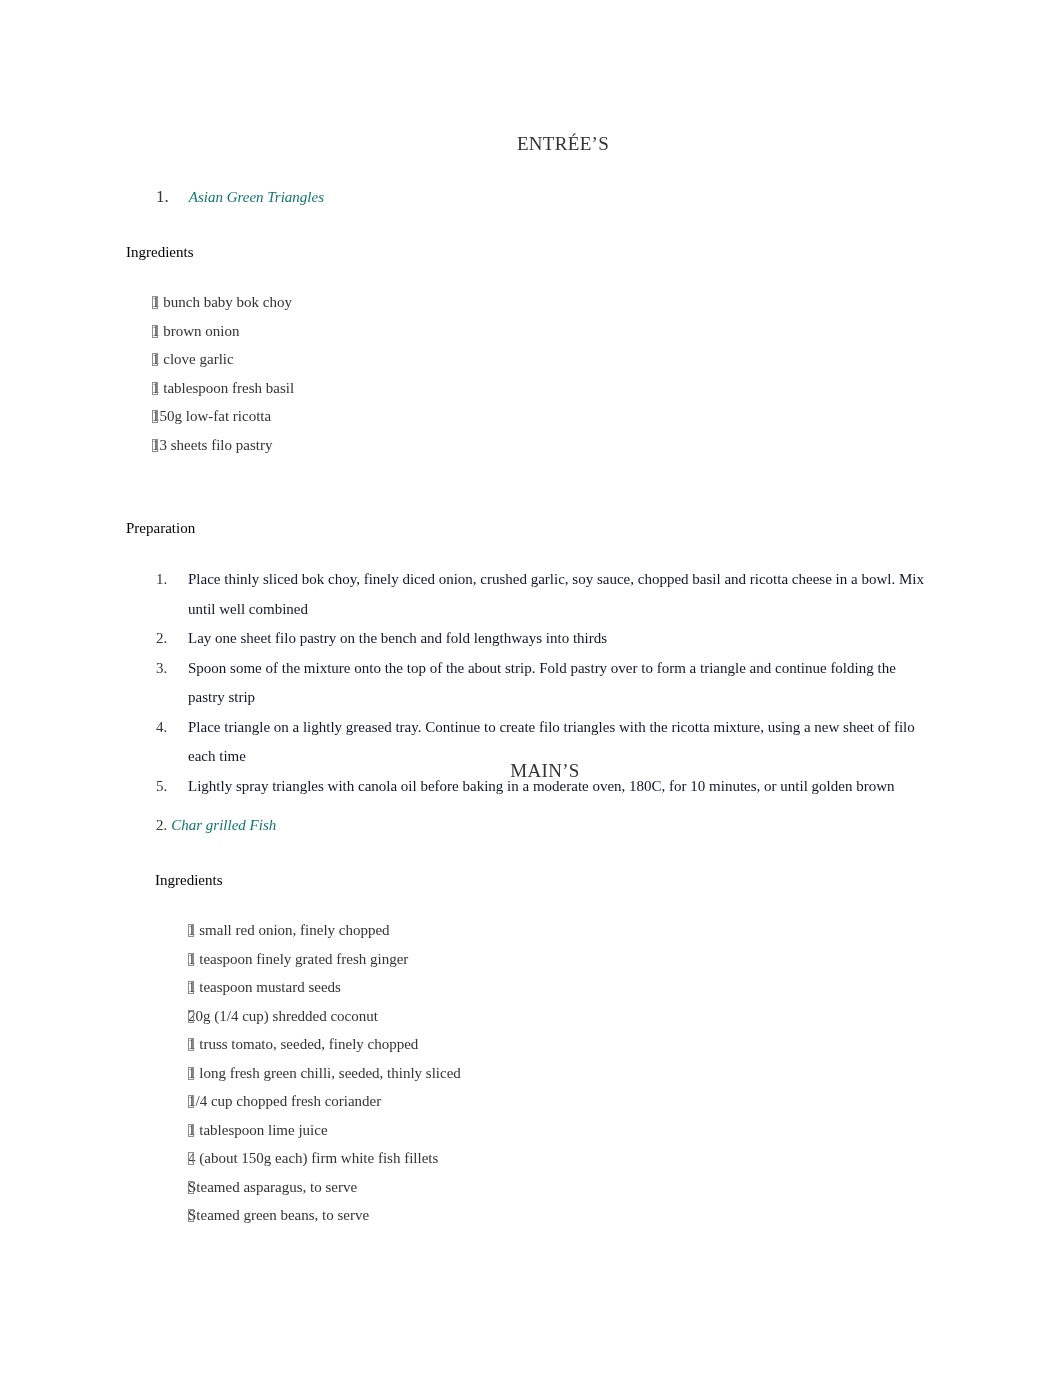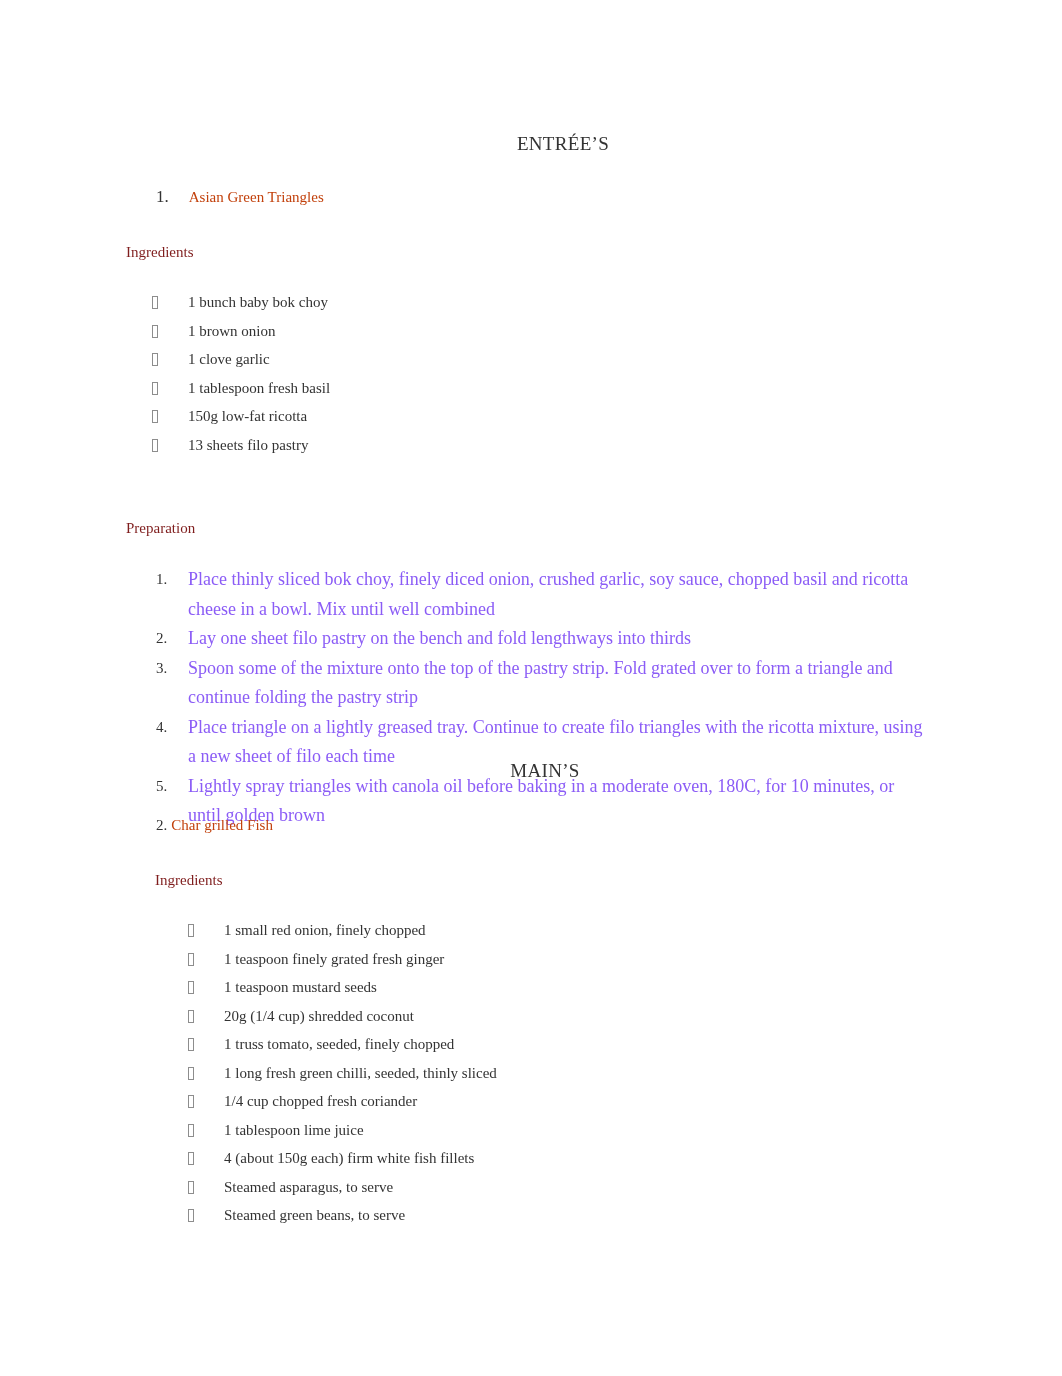--- a/index.html
+++ b/index.html
@@ -48,30 +48,31 @@
     display: inline-block;
     font-size: 17px;
     line-height: 22px;
     color: #333333;
     vertical-align: baseline;
   }
   .recipe-title-row .title-text {
     display: inline-block;
     font-size: 15px;
     line-height: 22px;
-    color: #c2410c;
+    color: #0f766e;
     vertical-align: baseline;
+    font-style: italic;
   }
 
   
   .label-text {
     position: absolute;
     font-size: 15px;
     line-height: 20px;
-    color: #7f1d1d;
+    color: #000000;
     white-space: nowrap;
   }
 
   
   .ingredient-list {
     position: absolute;
     margin: 0;
     padding: 0;
     list-style: none;
   }
@@ -88,21 +89,20 @@
     left: 0;
     top: 8px;
     width: 6px;
     height: 13px;
     border: 1px solid #8d8d8d;
     box-sizing: border-box;
     background: transparent;
   }
   .ingredient-item .ing-text {
     display: inline-block;
-    margin-left: 36px;
   }
 
   
   .prep-list {
     position: absolute;
     margin: 0;
     padding: 0;
     list-style: none;
   }
   .prep-item {
@@ -118,23 +118,23 @@
     left: 0;
     top: 0;
     width: 24px;
     text-align: left;
     font-size: 15px;
     line-height: 28.5px;
     color: #333333;
   }
   .prep-item .step-text {
     display: block;
-    font-size: 18px;
+    font-size: 15px;
     line-height: 29.5px;
-    color: #8b5cf6;
+    color: #0f172a;
   }
 </style>
 </head>
 <body>
 
 <div class="page">
 
   <div class="section-heading" style="top:132px;margin-left:32px;">ENTRÉE’S</div>
 
   <div class="recipe-title-row" style="left:156px; top:186px;">
@@ -177,21 +177,21 @@
     <li class="prep-item">
       <span class="step-num">1.</span>
       <span class="step-text">Place thinly sliced bok choy, finely diced onion, crushed garlic, soy sauce, chopped basil and ricotta cheese in a bowl. Mix until well combined</span>
     </li>
     <li class="prep-item">
       <span class="step-num">2.</span>
       <span class="step-text">Lay one sheet filo pastry on the bench and fold lengthways into thirds</span>
     </li>
     <li class="prep-item">
       <span class="step-num">3.</span>
-      <span class="step-text">Spoon some of the mixture onto the top of the pastry strip. Fold grated over to form a triangle and continue folding the pastry strip</span>
+      <span class="step-text">Spoon some of the mixture onto the top of the about strip. Fold pastry over to form a triangle and continue folding the pastry strip</span>
     </li>
     <li class="prep-item">
       <span class="step-num">4.</span>
       <span class="step-text">Place triangle on a lightly greased tray. Continue to create filo triangles with the ricotta mixture, using a new sheet of filo each time</span>
     </li>
     <li class="prep-item">
       <span class="step-num">5.</span>
       <span class="step-text">Lightly spray triangles with canola oil before baking in a moderate oven, 180C, for 10 minutes, or until golden brown</span>
     </li>
   </ol>

